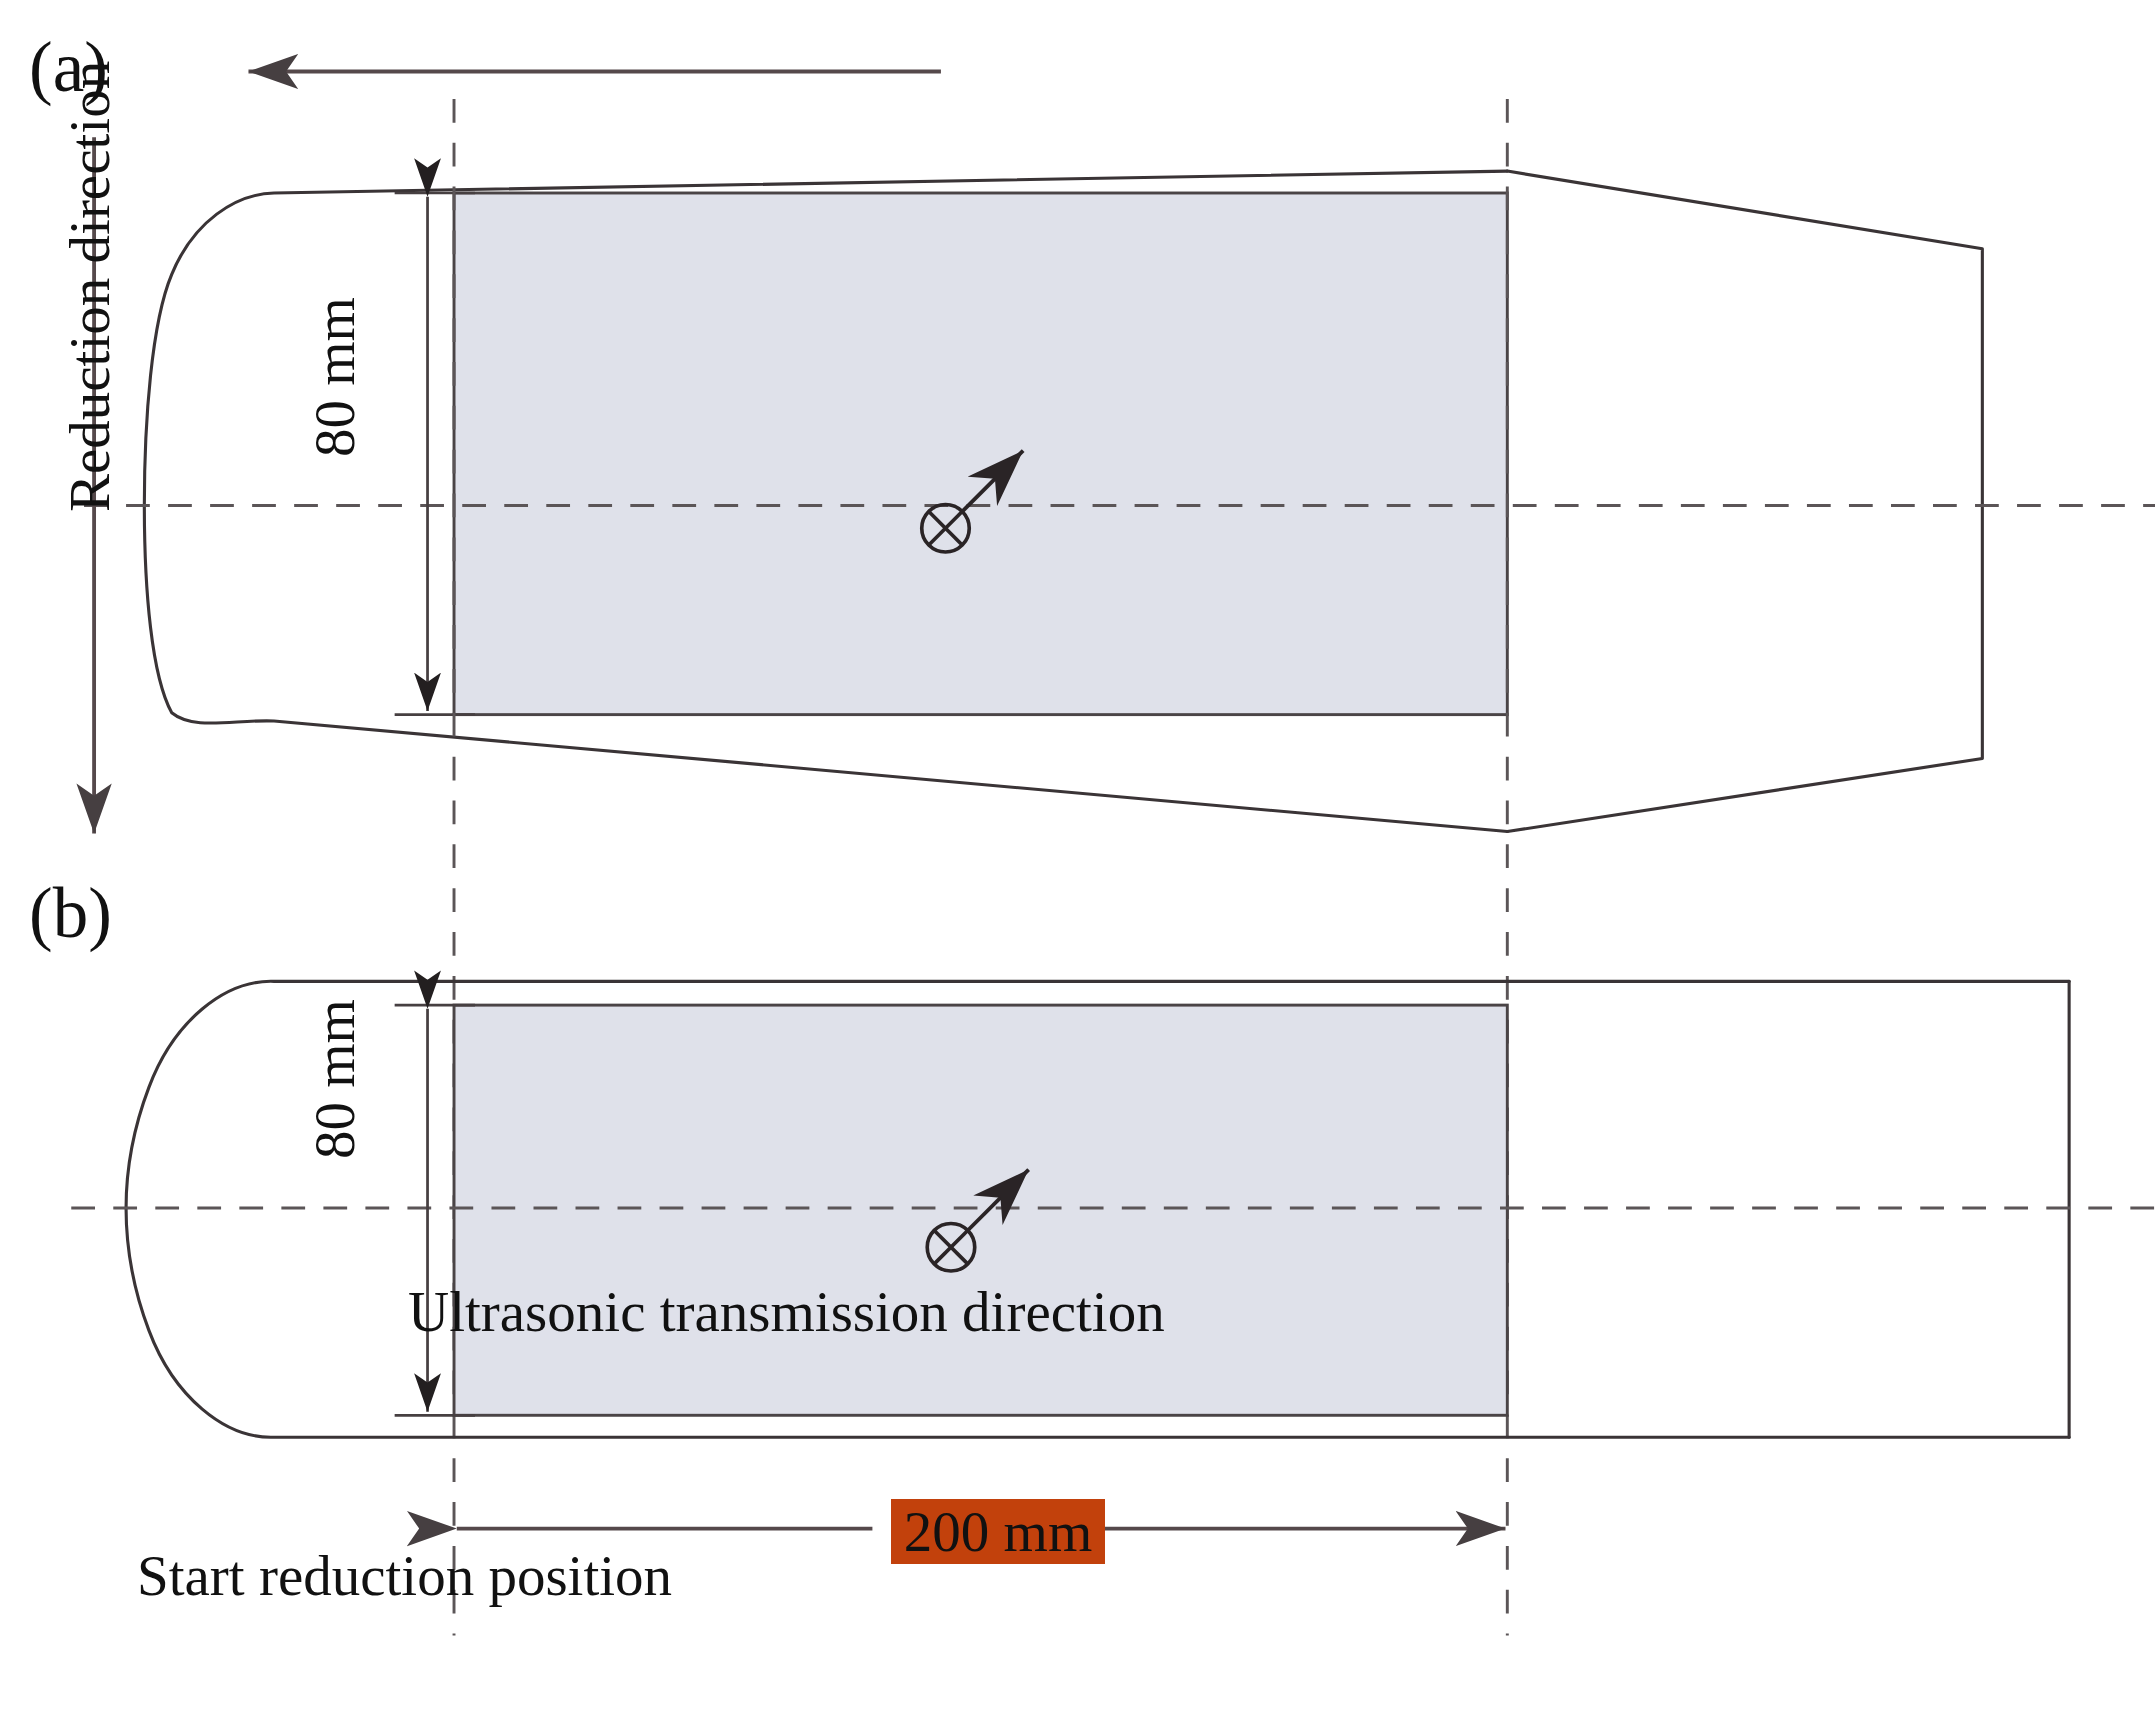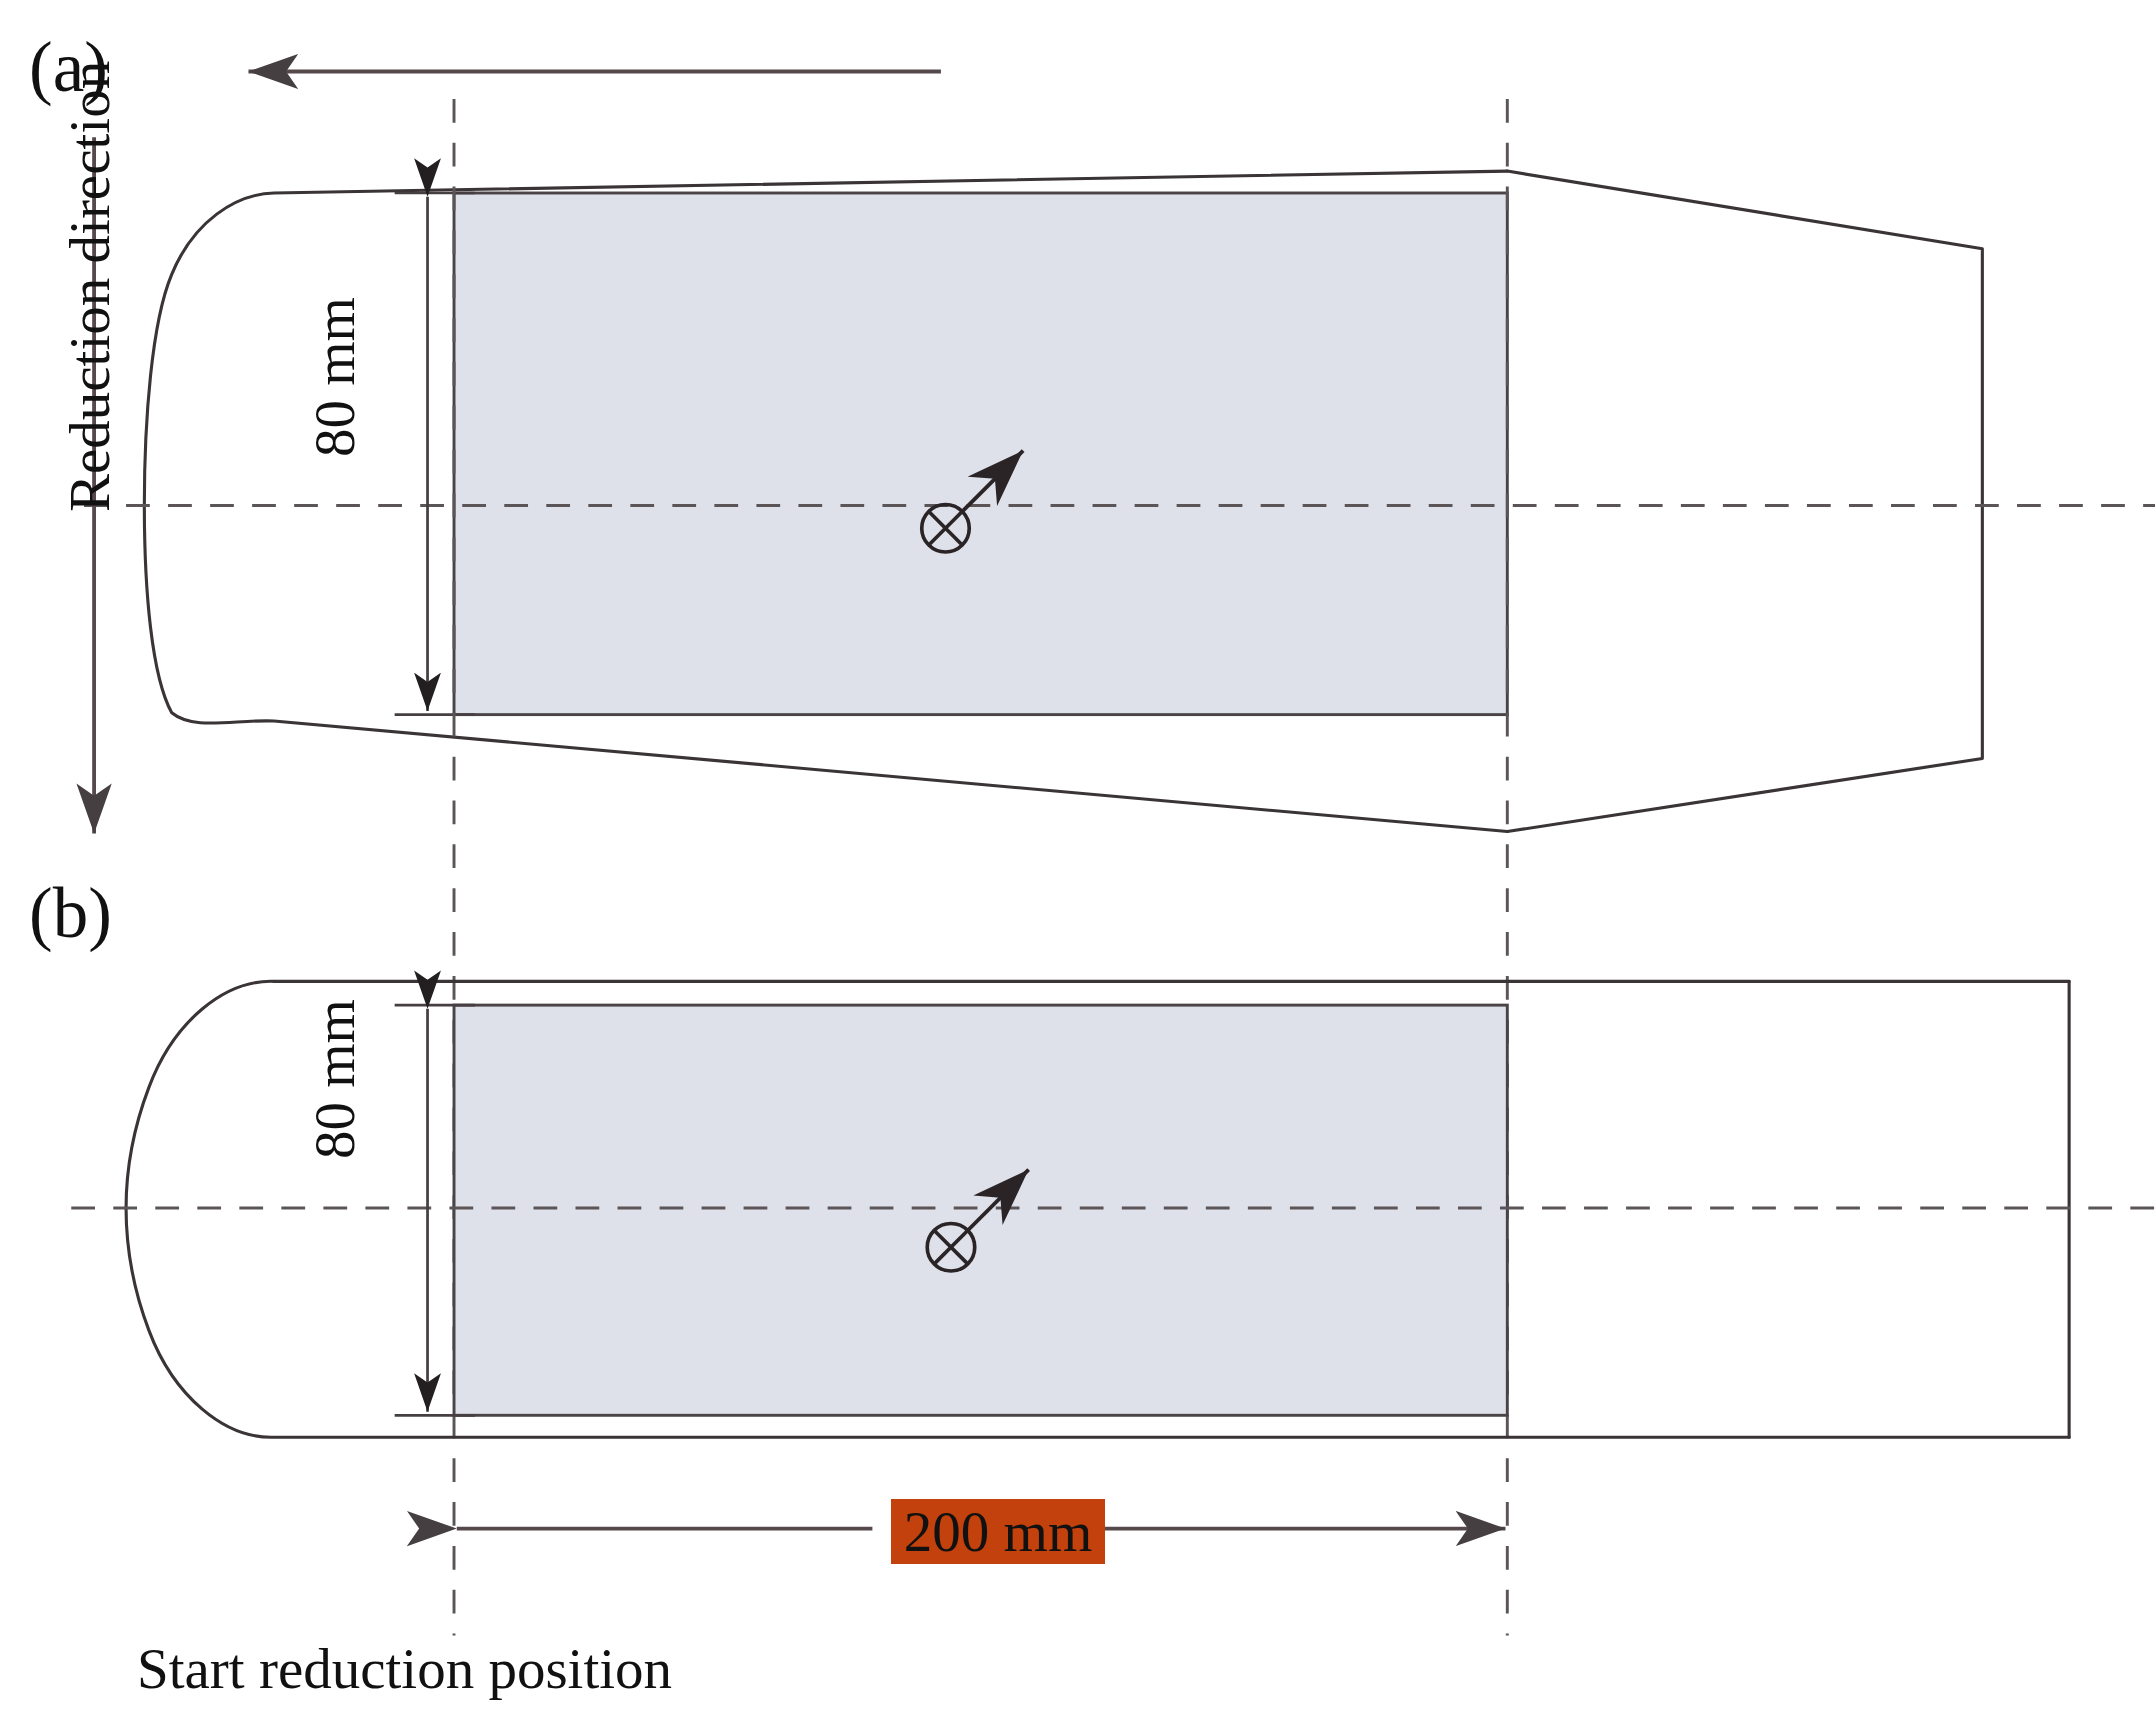--- a/index.html
+++ b/index.html
@@ -128,17 +128,18 @@
 
 
   <div class="lbl head-txt rot90" style="left:57px;top:512px;transform:rotate(-90deg);">Reduction direction</div>
 
   <div class="lbl dim-txt rot90" style="left:302px;top:457px;transform:rotate(-90deg);">80 mm</div>
 
   <div class="lbl dim-txt rot90" style="left:302px;top:1159px;transform:rotate(-90deg);">80 mm</div>
 
   <div class="lbl dim-txt" style="left:891px;top:1499px;background:#c2410c;padding:0 12.8px;">200 mm</div>
 
-  <div class="lbl dim-txt" style="left:137px;top:1636px;font-family:Liberation Serif, serif;">Start reduction position</div>
+  <div class="lbl dim-txt" style="left:137px;top:1543px;font-family:Liberation Serif, serif;">Start reduction position</div>
 
+  <div class="lbl dim-txt" style="left:408px;top:1279px;">Ultrasonic transmission direction</div>
 
 </div>
 
 
 </body></html>

